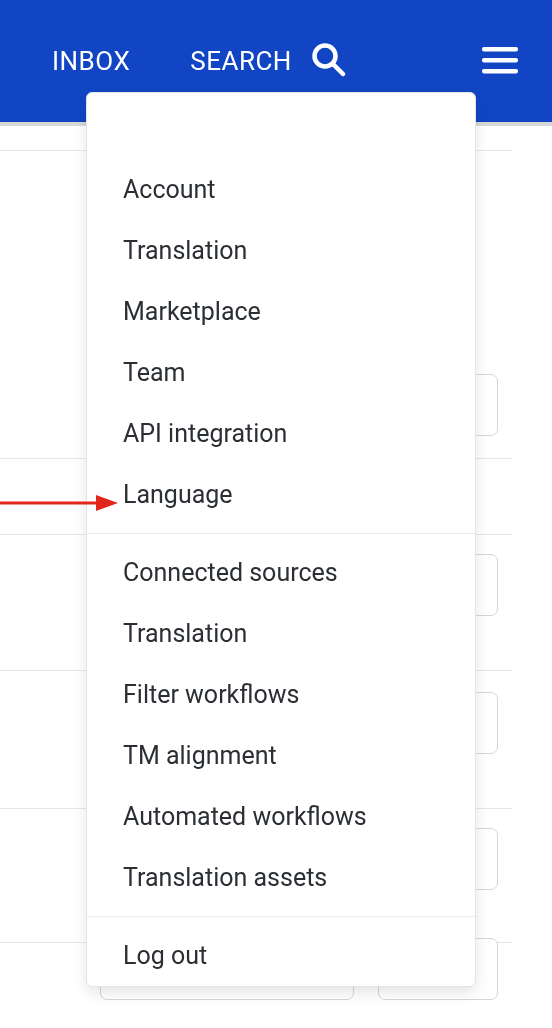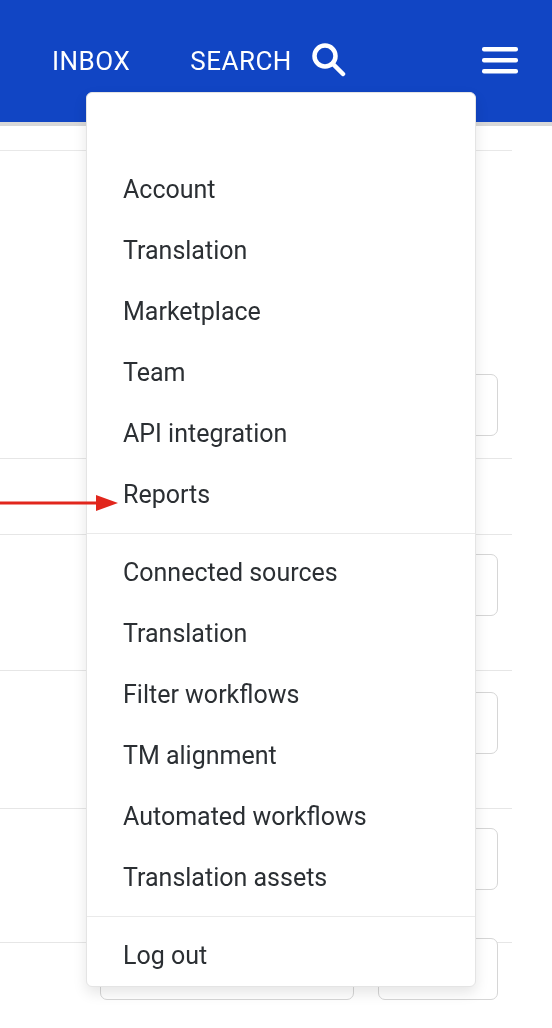--- a/index.html
+++ b/index.html
@@ -205,21 +205,21 @@
     <span>▼</span>
   </div>
 </div>
 
 <div class="menu">
   <div class="item">Account</div>
   <div class="item">Translation</div>
   <div class="item">Marketplace</div>
   <div class="item">Team</div>
   <div class="item">API integration</div>
-  <div class="item">Reports</div>
+  <div class="item">Language</div>
   <div class="divider"></div>
   <div class="item">Connected sources</div>
   <div class="item">Translation</div>
   <div class="item">Filter workflows</div>
   <div class="item">TM alignment</div>
   <div class="item">Automated workflows</div>
   <div class="item">Translation assets</div>
   <div class="divider"></div>
   <div class="item">Log out</div>
 </div>

